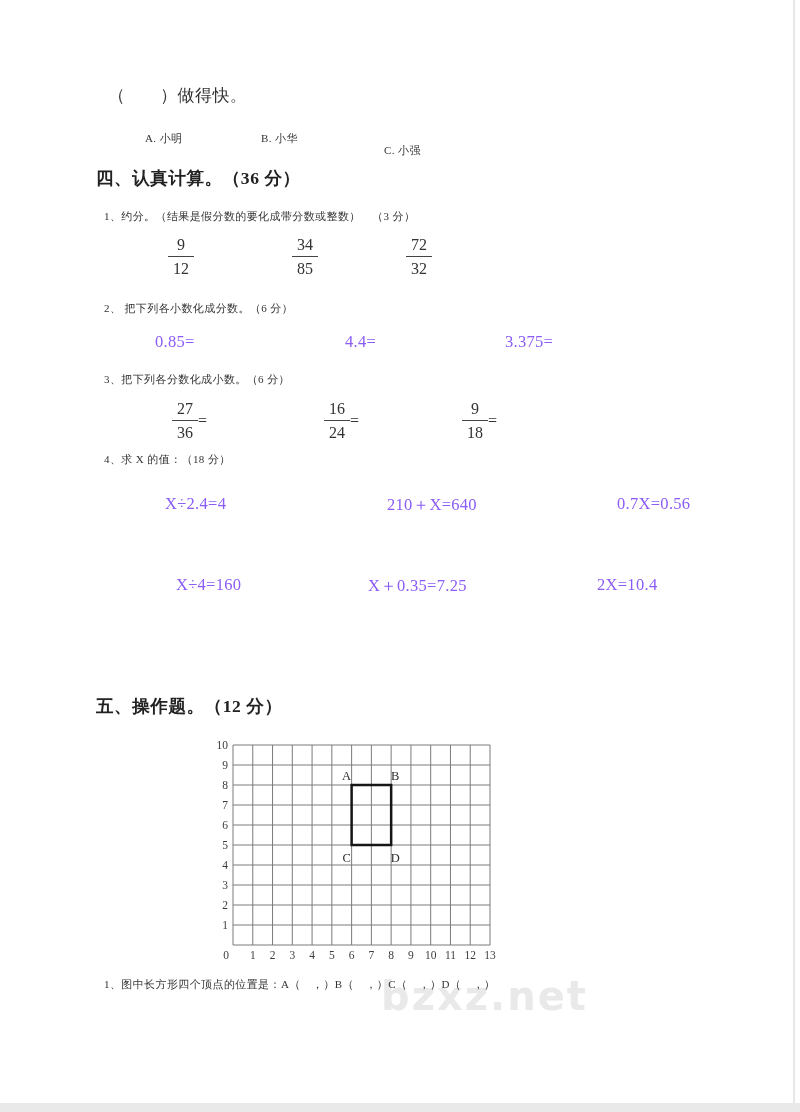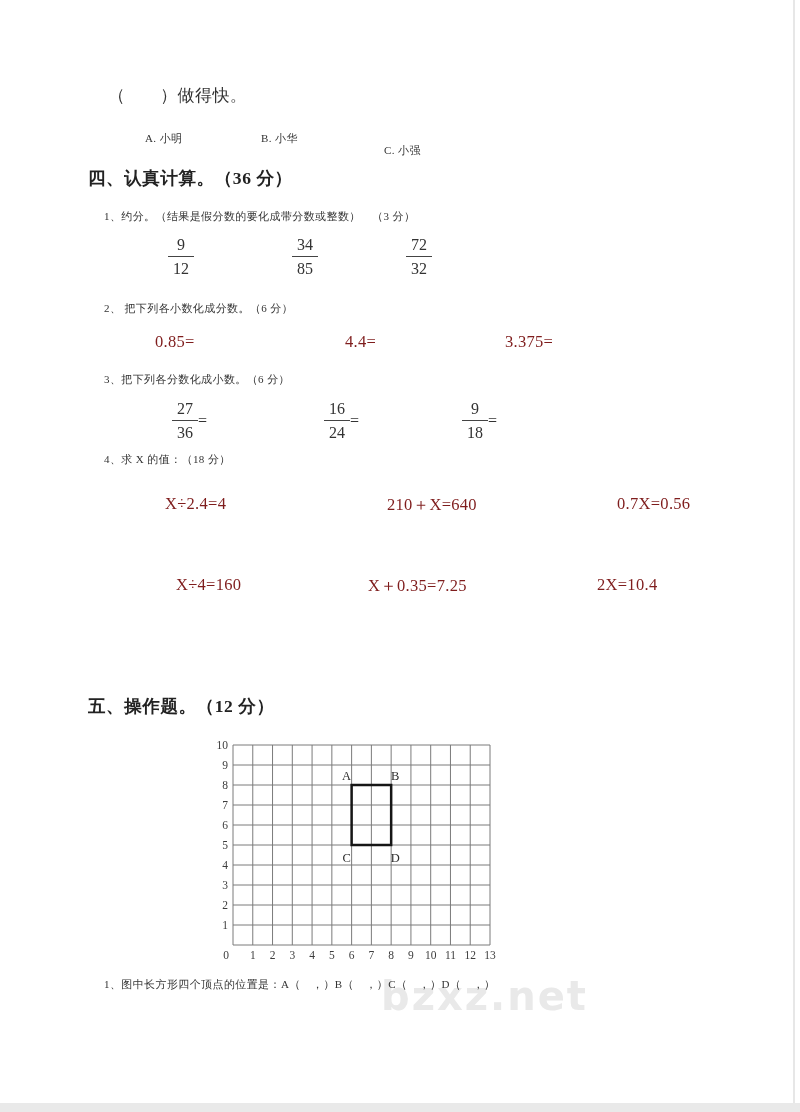--- a/index.html
+++ b/index.html
@@ -3,22 +3,22 @@
 <meta charset="utf-8">
 <style>
   html,body{margin:0;padding:0;background:#ffffff;}
   .page{
     position:relative; width:800px; height:1112px; background:#ffffff;
     font-family:"Liberation Serif","DejaVu Serif",serif;
     color:#333333; overflow:hidden;
   }
   .abs{position:absolute; white-space:nowrap;}
   .txt{font-size:11px; letter-spacing:0.4px; color:#333333; z-index:2;}
-  .heading{font-size:17.5px; font-weight:700; color:#222222; letter-spacing:0.6px;}
-  .eq{font-size:16.5px; color:#7f1d1d; letter-spacing:0.3px;}
+  .heading{font-size:17.5px; font-weight:700; color:#222222; letter-spacing:0.6px;margin-left:8px;}
+  .eq{font-size:16.5px; color:#8b5cf6; letter-spacing:0.3px;}
   .frac{display:inline-block; text-align:center; font-size:16px; color:#333333; z-index:2;}
   .frac .num{padding:0 5px 1px; line-height:21px;}
   .frac .den{border-top:1.5px solid #444444; padding:1px 5px 0; line-height:21px;}
   .fracwrap{display:flex; align-items:center; z-index:2;}
   .eqsign{font-size:16px; color:#333333;}
   .watermark{
     font-family:"DejaVu Sans","Liberation Sans",sans-serif;
     font-weight:700; font-size:40px; letter-spacing:2px;
     color:#e9e9e9; z-index:1; line-height:1;
   }

